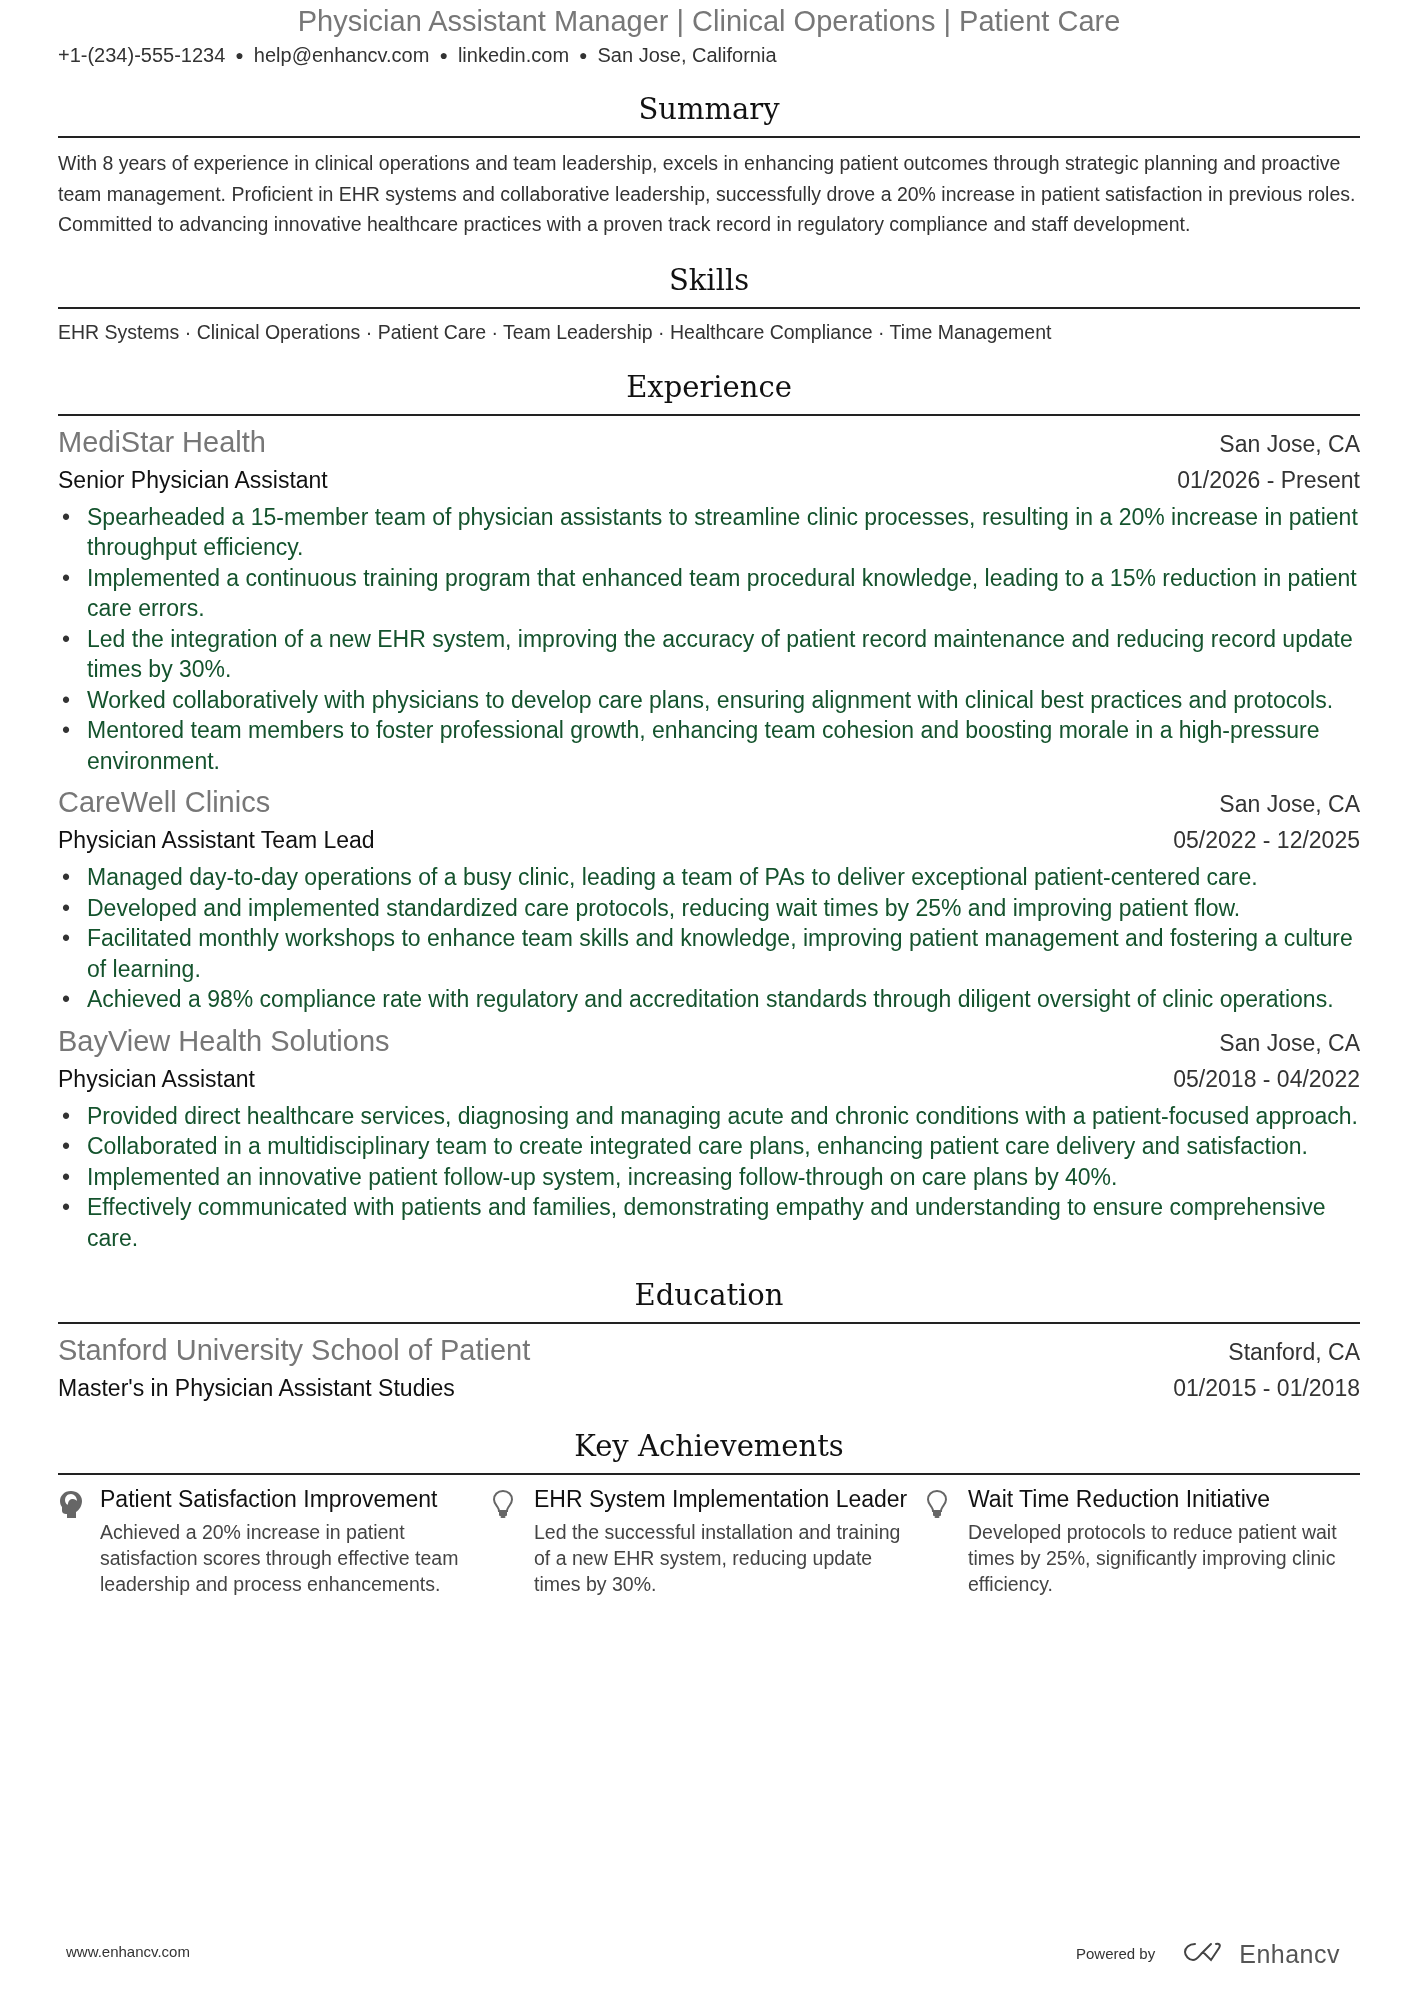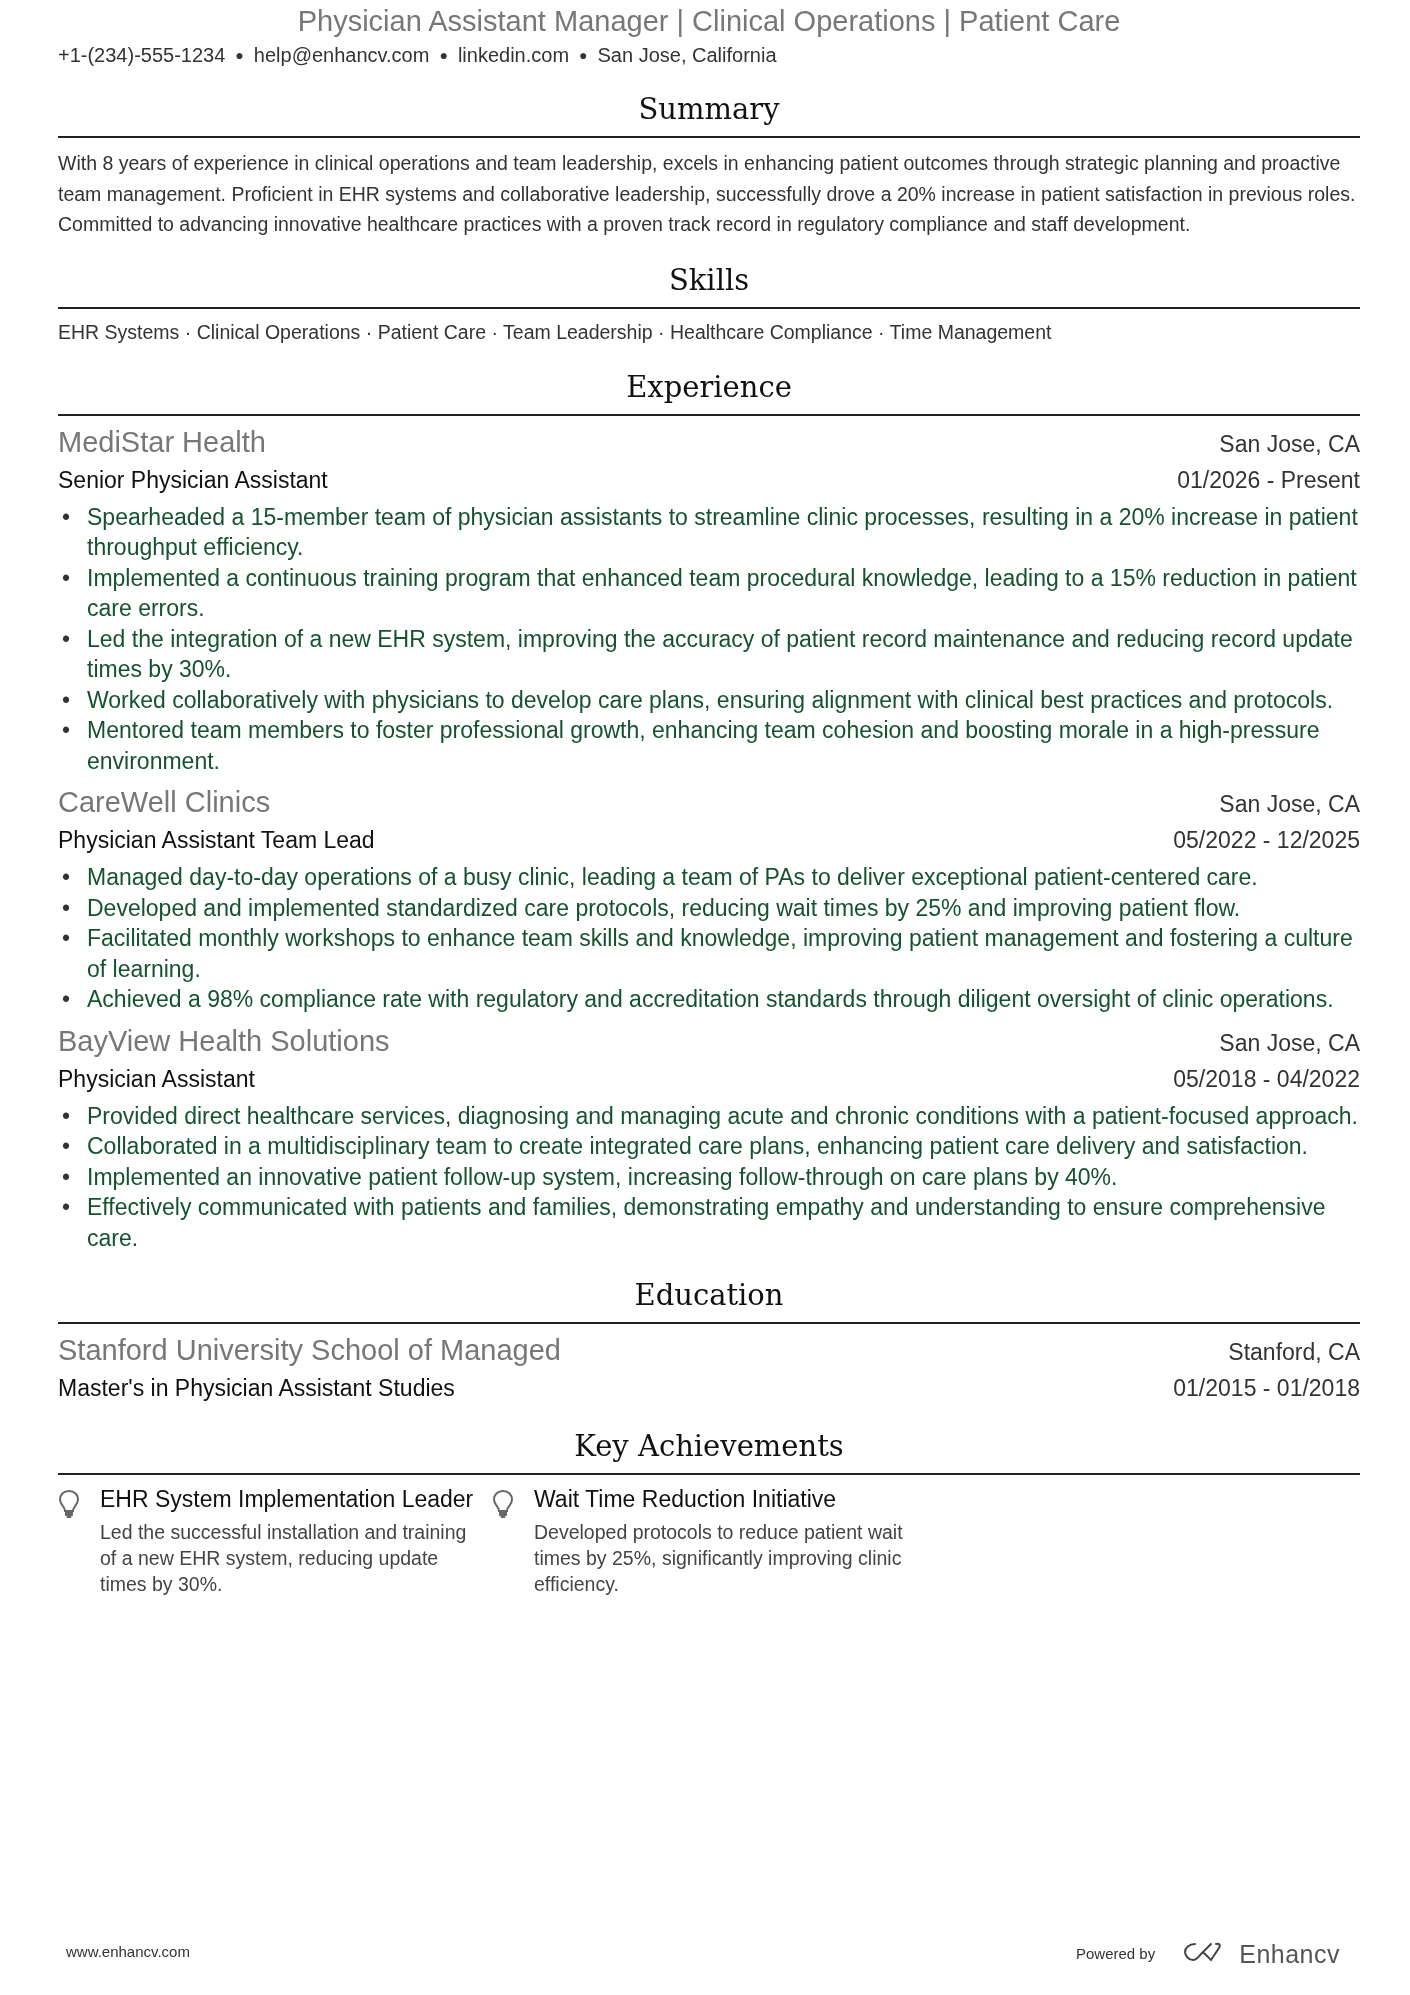--- a/index.html
+++ b/index.html
@@ -128,34 +128,46 @@
         <li>Effectively communicated with patients and families, demonstrating empathy and understanding to ensure comprehensive care.</li>
       </ul>
     </div>
   </div>
 
   <div class="edu-sec">
     <div class="section-title">Education</div>
     <div class="rule"></div>
     <div class="job">
       <div class="job-row1">
-        <span class="company">Stanford University School of Managed</span>
+        <span class="company">Stanford University School of Patient</span>
         <span class="location">Stanford, CA</span>
       </div>
       <div class="job-row2">
         <span class="role">Master's in Physician Assistant Studies</span>
         <span class="dates">01/2015 - 01/2018</span>
       </div>
     </div>
   </div>
 
   <div class="ach-sec">
     <div class="section-title">Key Achievements</div>
     <div class="rule"></div>
     <div class="ach-grid">
+      <div class="ach">
+        <div class="ach-icon">
+          <svg width="26" height="30" viewBox="0 0 26 30">
+            <path d="M13 2 C6 2 2 7 2 12 C2 15 3 17 4 18 L4 22 C4 24 6 25 8 25 L9 25 L9 29 L18 29 L18 23 C21 21 24 17 24 12 C24 6 19 2 13 2 Z" fill="#666"></path>
+            <path d="M13 5 C9 5 7 8 7 11 C7 13 8 14.5 9 15.5 L10 15.5 C10 12 12 10 15 10 C17 10 18 11 19 12 C19 8 16 5 13 5 Z" fill="#fff"></path>
+          </svg>
+        </div>
+        <div class="ach-body">
+          <div class="ach-title">Patient Satisfaction Improvement</div>
+          <div class="ach-desc">Achieved a 20% increase in patient satisfaction scores through effective team leadership and process enhancements.</div>
+        </div>
+      </div>
       <div class="ach">
         <div class="ach-icon">
           <svg width="22" height="30" viewBox="0 0 22 30">
             <path d="M11 2 C5.5 2 2 6 2 10.5 C2 14 4 16 5.5 18 C6.5 19.5 7 21 7 22 L15 22 C15 21 15.5 19.5 16.5 18 C18 16 20 14 20 10.5 C20 6 16.5 2 11 2 Z" fill="none" stroke="#666" stroke-width="2"></path>
             <rect x="7" y="22" width="8" height="5" rx="1" fill="#666"></rect>
             <rect x="8.5" y="27" width="5" height="2" rx="1" fill="#666"></rect>
           </svg>
         </div>
         <div class="ach-body">
           <div class="ach-title">EHR System Implementation Leader</div>

